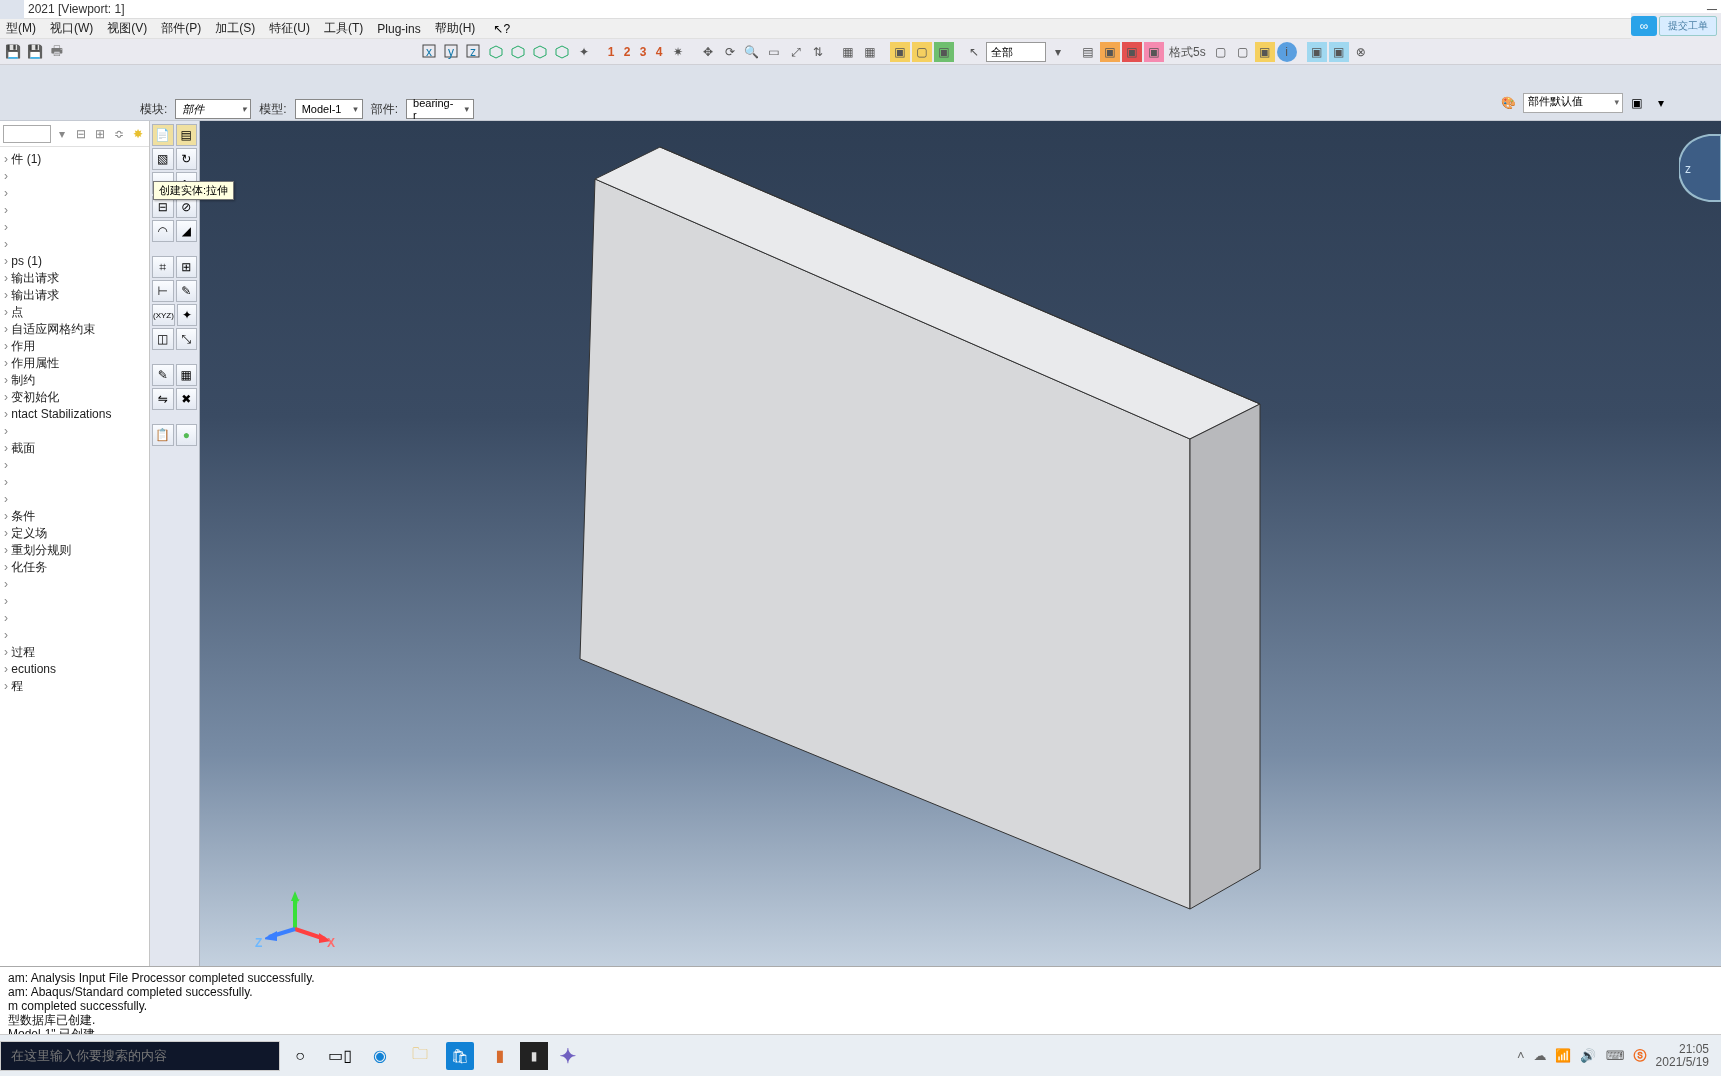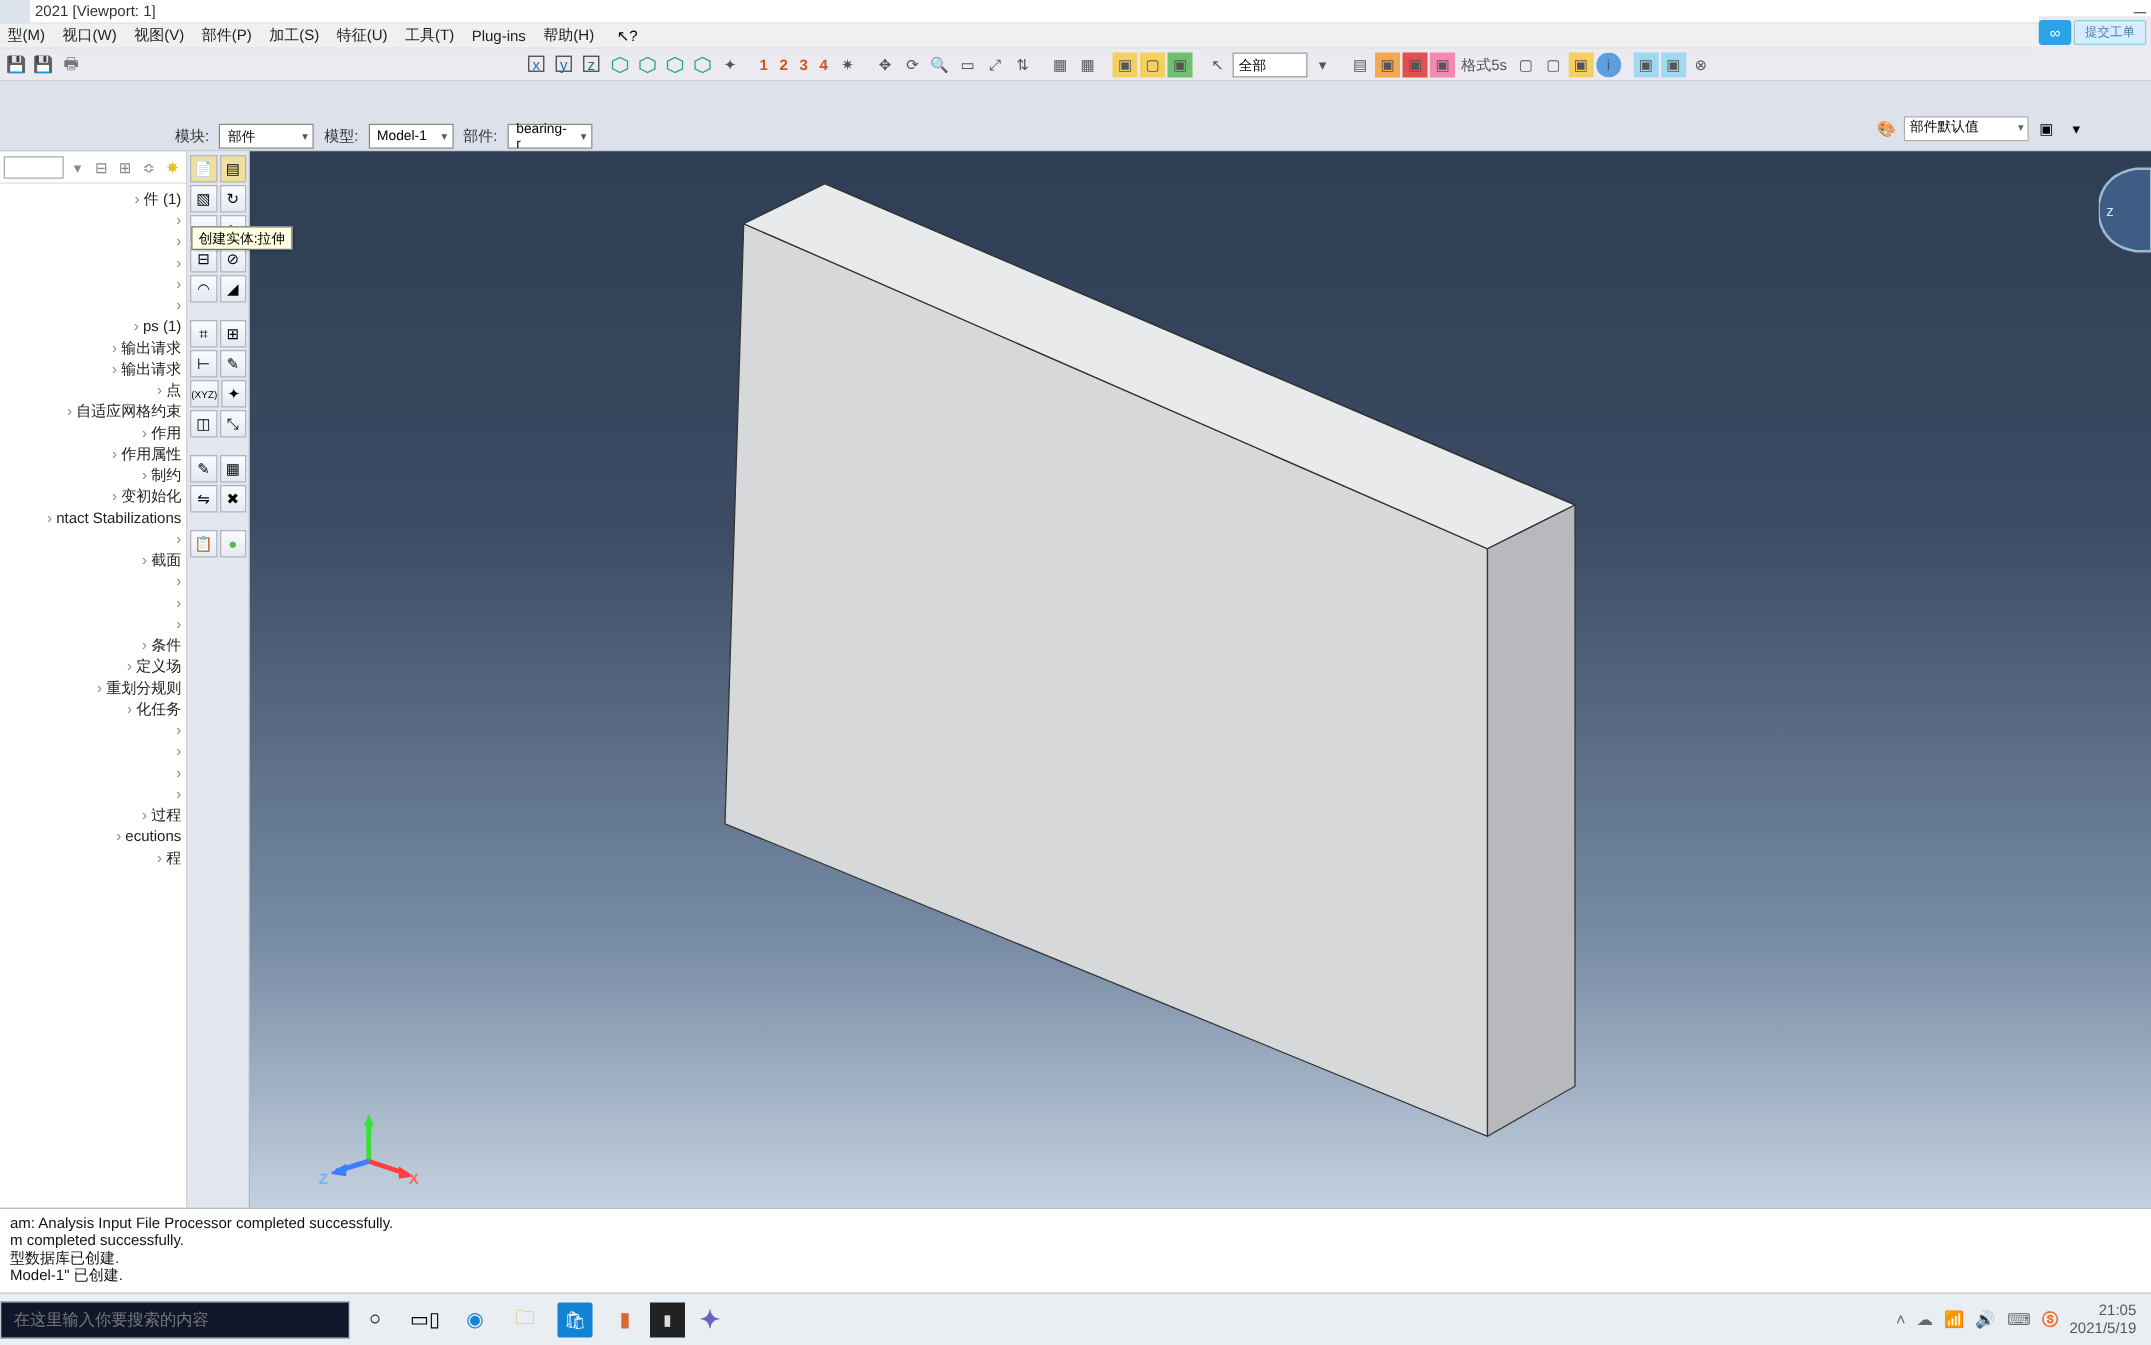--- a/index.html
+++ b/index.html
@@ -32,21 +32,21 @@
 .context-row { height:56px; background:#dce1ea; border-bottom:1px solid #c4c9d2; padding-top:33px; padding-left:140px; display:flex; align-items:center; gap:8px; font-size:12px; position:relative;}
 .context-row label { color:#333; }
 .combo { height:20px; background:#fff; border:1px solid #888; padding:0 18px 0 6px; font-size:11px; display:flex; align-items:center; position:relative; cursor:pointer;}
 .combo::after { content:"▾"; position:absolute; right:4px; color:#555; font-size:9px; }
 .main-area { display:flex; height:845px; }
 .model-tree { width:150px; background:#fff; border-right:1px solid #c5c5c5; overflow:hidden; font-size:11px;}
 .model-tree .tree-search-row { height:26px; display:flex; align-items:center; gap:3px; padding:3px; border-bottom:1px solid #e0e0e0;}
 .model-tree .tree-search-row .sinput { flex:1; height:18px; border:1px solid #aaa; min-width:0; }
 .model-tree .tree-search-row .sico { width:16px; height:16px; display:flex; align-items:center; justify-content:center; font-size:12px; color:#888; cursor:pointer; }
 .model-tree .tree-items { padding:4px 0 4px 0; }
-.model-tree .titem { padding:1px 4px; white-space:nowrap; text-align:right; cursor:pointer; color:#222; height:17px; line-height:15px;}
+.model-tree .titem { padding:1px 4px; white-space:nowrap; text-align:left; cursor:pointer; color:#222; height:17px; line-height:15px;}
 .model-tree .titem::before { content:"› "; color:#888; }
 .tool-palette { width:50px; background:#e2e6ef; border-right:1px solid #b0b6c0; padding:3px 2px; position:relative;}
 .tool-palette .prow { display:flex; gap:2px; margin-bottom:2px; }
 .tool-palette .pbtn { width:28px; height:22px; border:1px solid #b0b6c0; background:linear-gradient(#fafcff,#e4e9f2); display:flex; align-items:center; justify-content:center; font-size:12px; cursor:pointer; }
 .tool-palette .spacer { height:12px; }
 .tool-palette .top-row .pbtn { background:#f0e0a0; }
 .tooltip { position:absolute; left:3px; top:60px; background:#ffffe1; border:1px solid #777; padding:1px 5px; font-size:11px; color:#000; box-shadow:1px 1px 2px rgba(0,0,0,0.3); white-space:nowrap; z-index:50; }
 .viewport { flex:1; position:relative; background:linear-gradient(to bottom,#2e3e54 0%,#3a4b63 35%,#788ca5 75%,#c4d1df 100%); overflow:hidden;}
 .model3d { position:absolute; left:340px; top:18px; }
 .triad-y { position:absolute; left:92px; bottom:55px; color:#6ee06e; font-size:12px; font-weight:bold; pointer-events:none;}
@@ -181,21 +181,21 @@
   </div>
 </div>
 
 <div class="rightbar-top" style="top:-26px;">
   <span class="badge-cloud">∞</span>
   <span class="badge-txt">提交工单</span>
 </div>
 
 <div class="context-row">
   <label>模块:</label>
-  <span class="combo" style="width:76px;">部件</span>
+  <span class="combo" style="width:76px;font-style:italic;">部件</span>
   <label>模型:</label>
   <span class="combo" style="width:68px;">Model-1</span>
   <label>部件:</label>
   <span class="combo" style="width:68px;">bearing-r</span>
 
   <div class="toolbar3">
     <span class="tb-ico">🎨</span>
     <span class="sel" style="width:100px;">部件默认值</span>
     <span class="tb-ico">▣</span>
     <span class="tb-ico">▾</span>
@@ -332,20 +332,21 @@
 
     <svg class="view-cube" width="42" height="70">
       <path d="M0 30 Q 4 6 30 2 L42 2 L42 68 L30 68 Q4 64 0 40 Z" fill="#3d5d85" stroke="#9bc" stroke-width="2"></path>
       <text x="6" y="40" fill="#cfe4f5" font-size="10">z</text>
     </svg>
   </div>
 </div>
 
 <div class="console">
   <div>am: Analysis Input File Processor completed successfully.</div>
+  <div>am: Abaqus/Standard completed successfully.</div>
   <div>m completed successfully.</div>
   <div>型数据库已创建.</div>
   <div>Model-1" 已创建.</div>
 </div>
 
 <div class="taskbar">
   <div class="search-box">在这里输入你要搜索的内容</div>
   <span class="tbtn">○</span>
   <span class="tbtn">▭▯</span>
   <span class="tbtn edge">◉</span>

